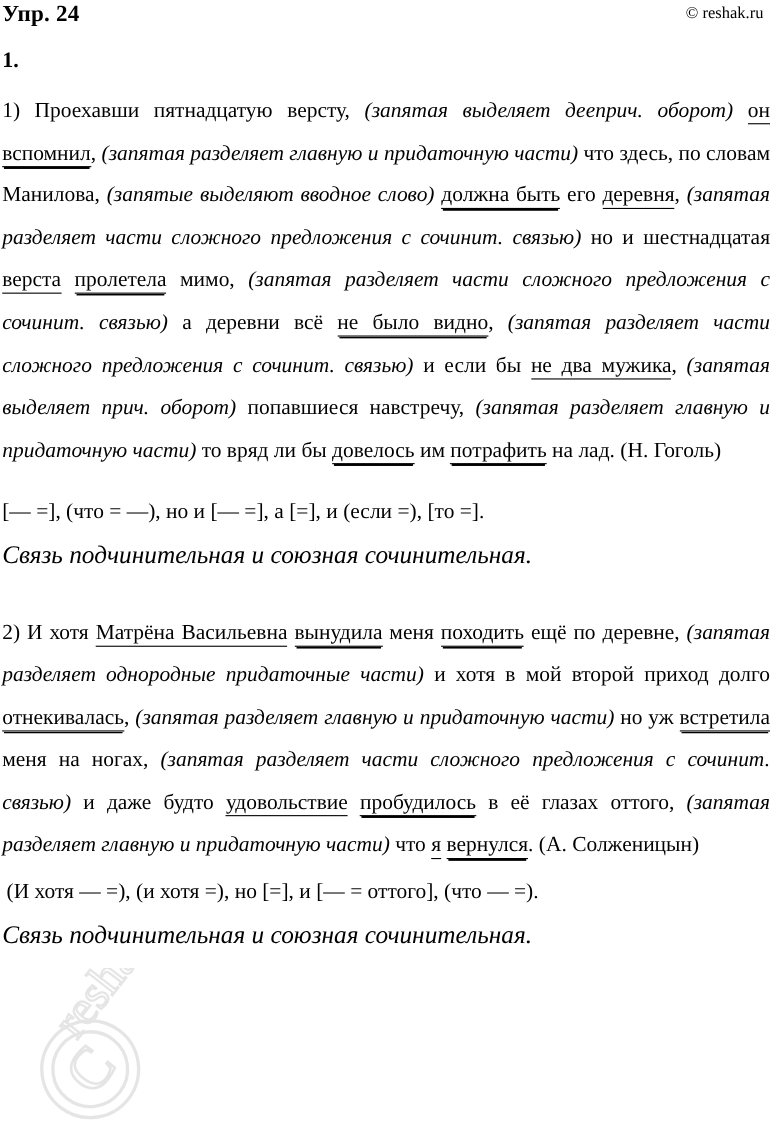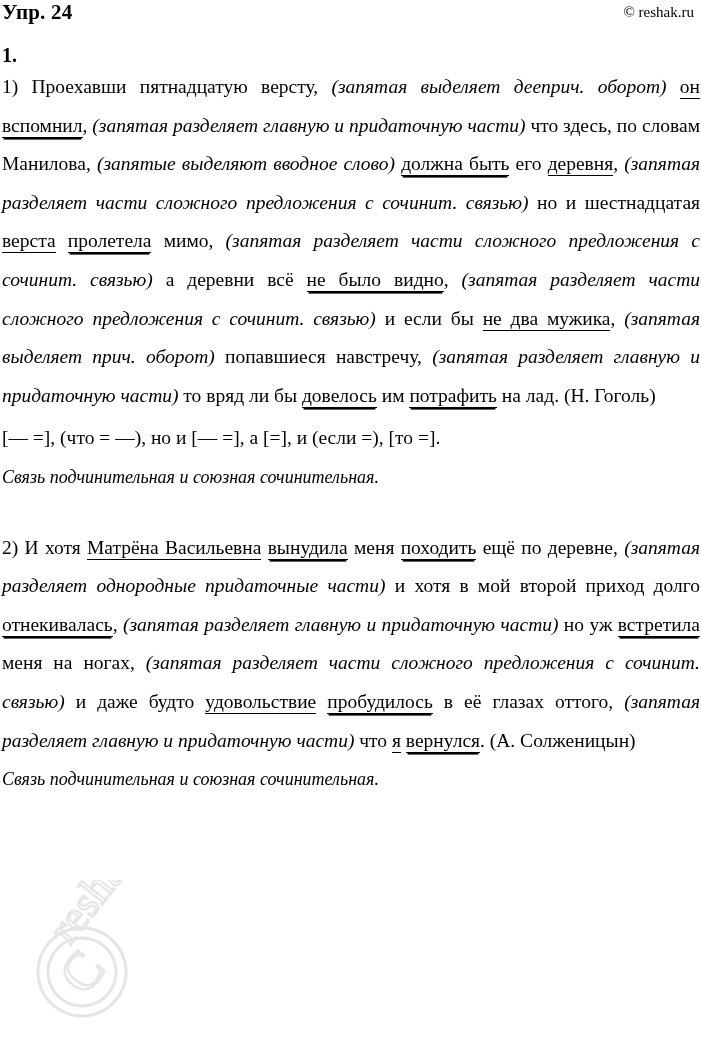--- a/index.html
+++ b/index.html
@@ -55,35 +55,35 @@
   }
 
   .para {
     font-size: 19.5px;
     line-height: 38.6px;
     text-align: justify;
     text-justify: inter-word;
     margin: 0;
     padding: 0;
   }
-  .para.p1 { }
+  .para.p1 { margin-top: 14px; }
   .para.p2 { margin-top: 32px; }
 
   .scheme {
     font-size: 19.5px;
     line-height: 38.6px;
     margin: 0;
     white-space: nowrap;
   }
-  .scheme.s1 { margin-top: 4px; font-family: Liberation Serif, serif; }
+  .scheme.s1 { margin-top: 18px; font-family: Liberation Serif, serif; }
   .scheme.s2 { margin-top: 4px; padding-left: 4px; }
 
   .conclusion {
     font-style: italic;
-    font-size: 18px;
+    font-size: 23px;
     line-height: 38.6px;
     margin: 0;
   }
 
   
   .cmt {            
     font-style: italic;
   }
   .subj {           
     text-decoration: none;
@@ -119,20 +119,21 @@
     <div class="brand">© reshak.ru</div>
   </div>
 
   <div class="section-num">1.</div>
 
   <p class="para p1"><span>1) Проехавши пятнадцатую версту, </span><span class="cmt">(запятая выделяет дееприч. оборот)</span><span> </span><span class="subj">он</span><span> </span><span class="pred">вспомнил</span><span>, </span><span class="cmt">(запятая разделяет главную и придаточную части)</span><span> что здесь, по словам Манилова, </span><span class="cmt">(запятые выделяют вводное слово)</span><span> </span><span class="pred">должна быть</span><span> его </span><span class="subj">деревня</span><span>, </span><span class="cmt">(запятая разделяет части сложного предложения с сочинит. связью)</span><span> но и шестнадцатая </span><span class="subj">верста</span><span> </span><span class="pred">пролетела</span><span> мимо, </span><span class="cmt">(запятая разделяет части сложного предложения с сочинит. связью)</span><span> а деревни всё </span><span class="pred">не было видно</span><span>, </span><span class="cmt">(запятая разделяет части сложного предложения с сочинит. связью)</span><span> и если бы </span><span class="subj">не два мужика</span><span>, </span><span class="cmt">(запятая выделяет прич. оборот)</span><span> попавшиеся навстречу, </span><span class="cmt">(запятая разделяет главную и придаточную части)</span><span> то вряд ли бы </span><span class="pred">довелось</span><span> им </span><span class="pred">потрафить</span><span> на лад. (Н. Гоголь)</span></p>
   <p class="scheme s1">[— =], (что = —), но и [— =], а [=], и (если =), [то =].</p>
   <p class="conclusion">Связь подчинительная и союзная сочинительная.</p>
 
   <p class="para p2"><span>2) И хотя </span><span class="subj">Матрёна Васильевна</span><span> </span><span class="pred">вынудила</span><span> меня </span><span class="pred">походить</span><span> ещё по деревне, </span><span class="cmt">(запятая разделяет однородные придаточные части)</span><span> и хотя в мой второй приход долго </span><span class="pred">отнекивалась</span><span>, </span><span class="cmt">(запятая разделяет главную и придаточную части)</span><span> но уж </span><span class="pred">встретила</span><span> меня на ногах, </span><span class="cmt">(запятая разделяет части сложного предложения с сочинит. связью)</span><span> и даже будто </span><span class="subj">удовольствие</span><span> </span><span class="pred">пробудилось</span><span> в её глазах оттого, </span><span class="cmt">(запятая разделяет главную и придаточную части)</span><span> что </span><span class="subj">я</span><span> </span><span class="pred">вернулся</span><span>. (А. Солженицын)</span></p>
+  <p class="scheme s2">(И хотя — =), (и хотя =), но [=], и [— = оттого], (что — =).</p>
   <p class="conclusion">Связь подчинительная и союзная сочинительная.</p>
 
   <div class="watermark">
     <svg width="210" height="150" viewBox="0 0 210 150">
       <g transform="rotate(-52 72 92)">
         <circle cx="72" cy="92" r="44" fill="none" stroke="#b4b4b4" stroke-width="3"></circle>
         <circle cx="72" cy="92" r="34" fill="none" stroke="#b4b4b4" stroke-width="3"></circle>
         <text x="72" y="110" text-anchor="middle" font-family="'Liberation Serif', serif" font-size="54" fill="none" stroke="#b4b4b4" stroke-width="2.4">C</text>
       </g>
       <text transform="rotate(-52 60 66)" x="60" y="66" font-family="'Liberation Serif', serif" font-size="44" fill="none" stroke="#b4b4b4" stroke-width="2">reshak.ru</text>

